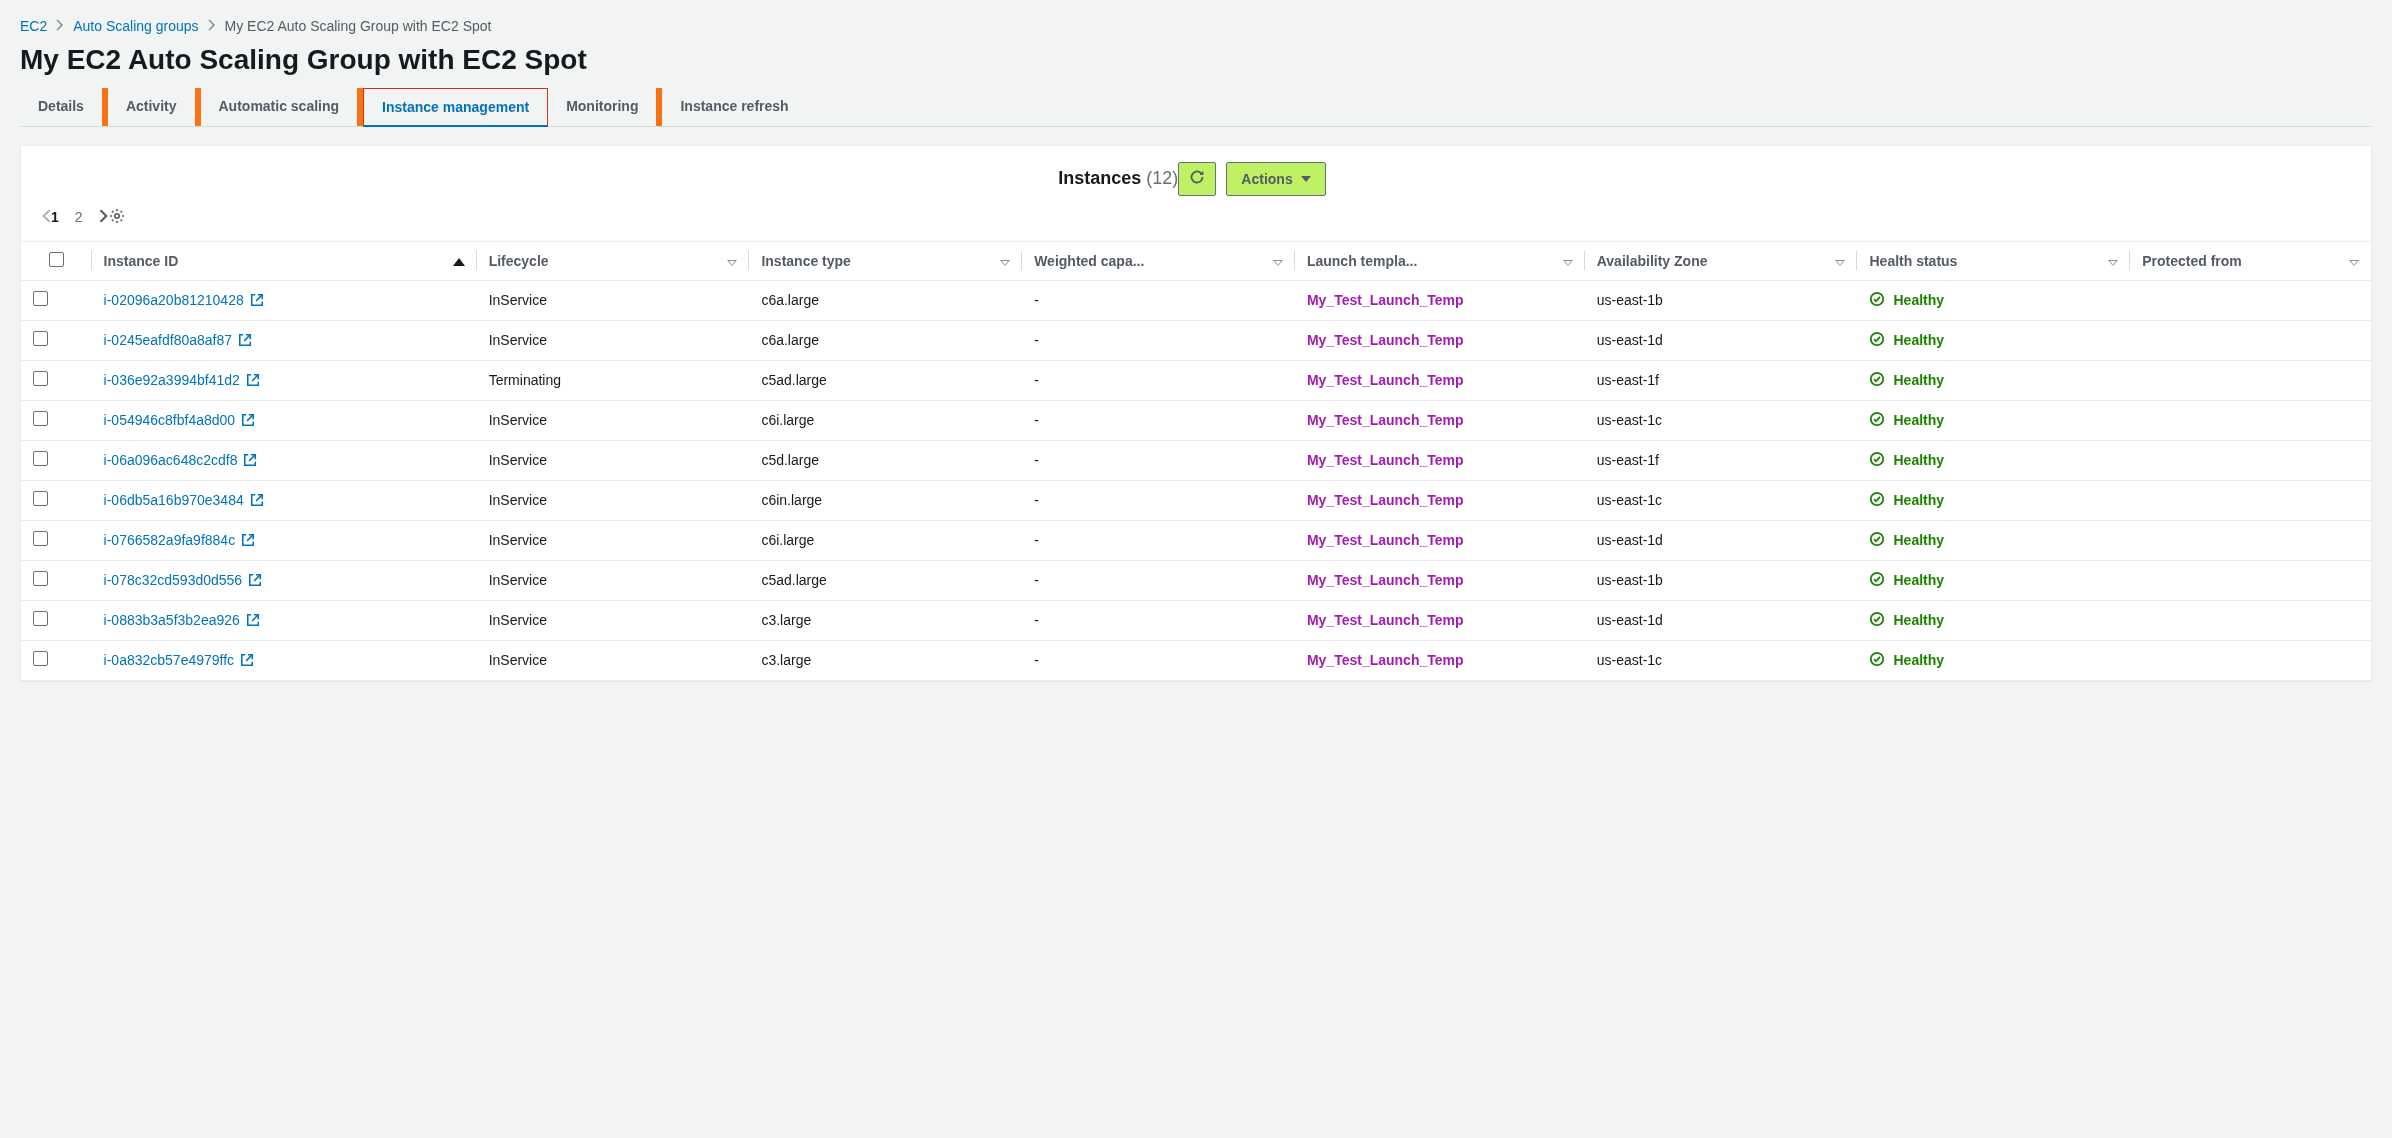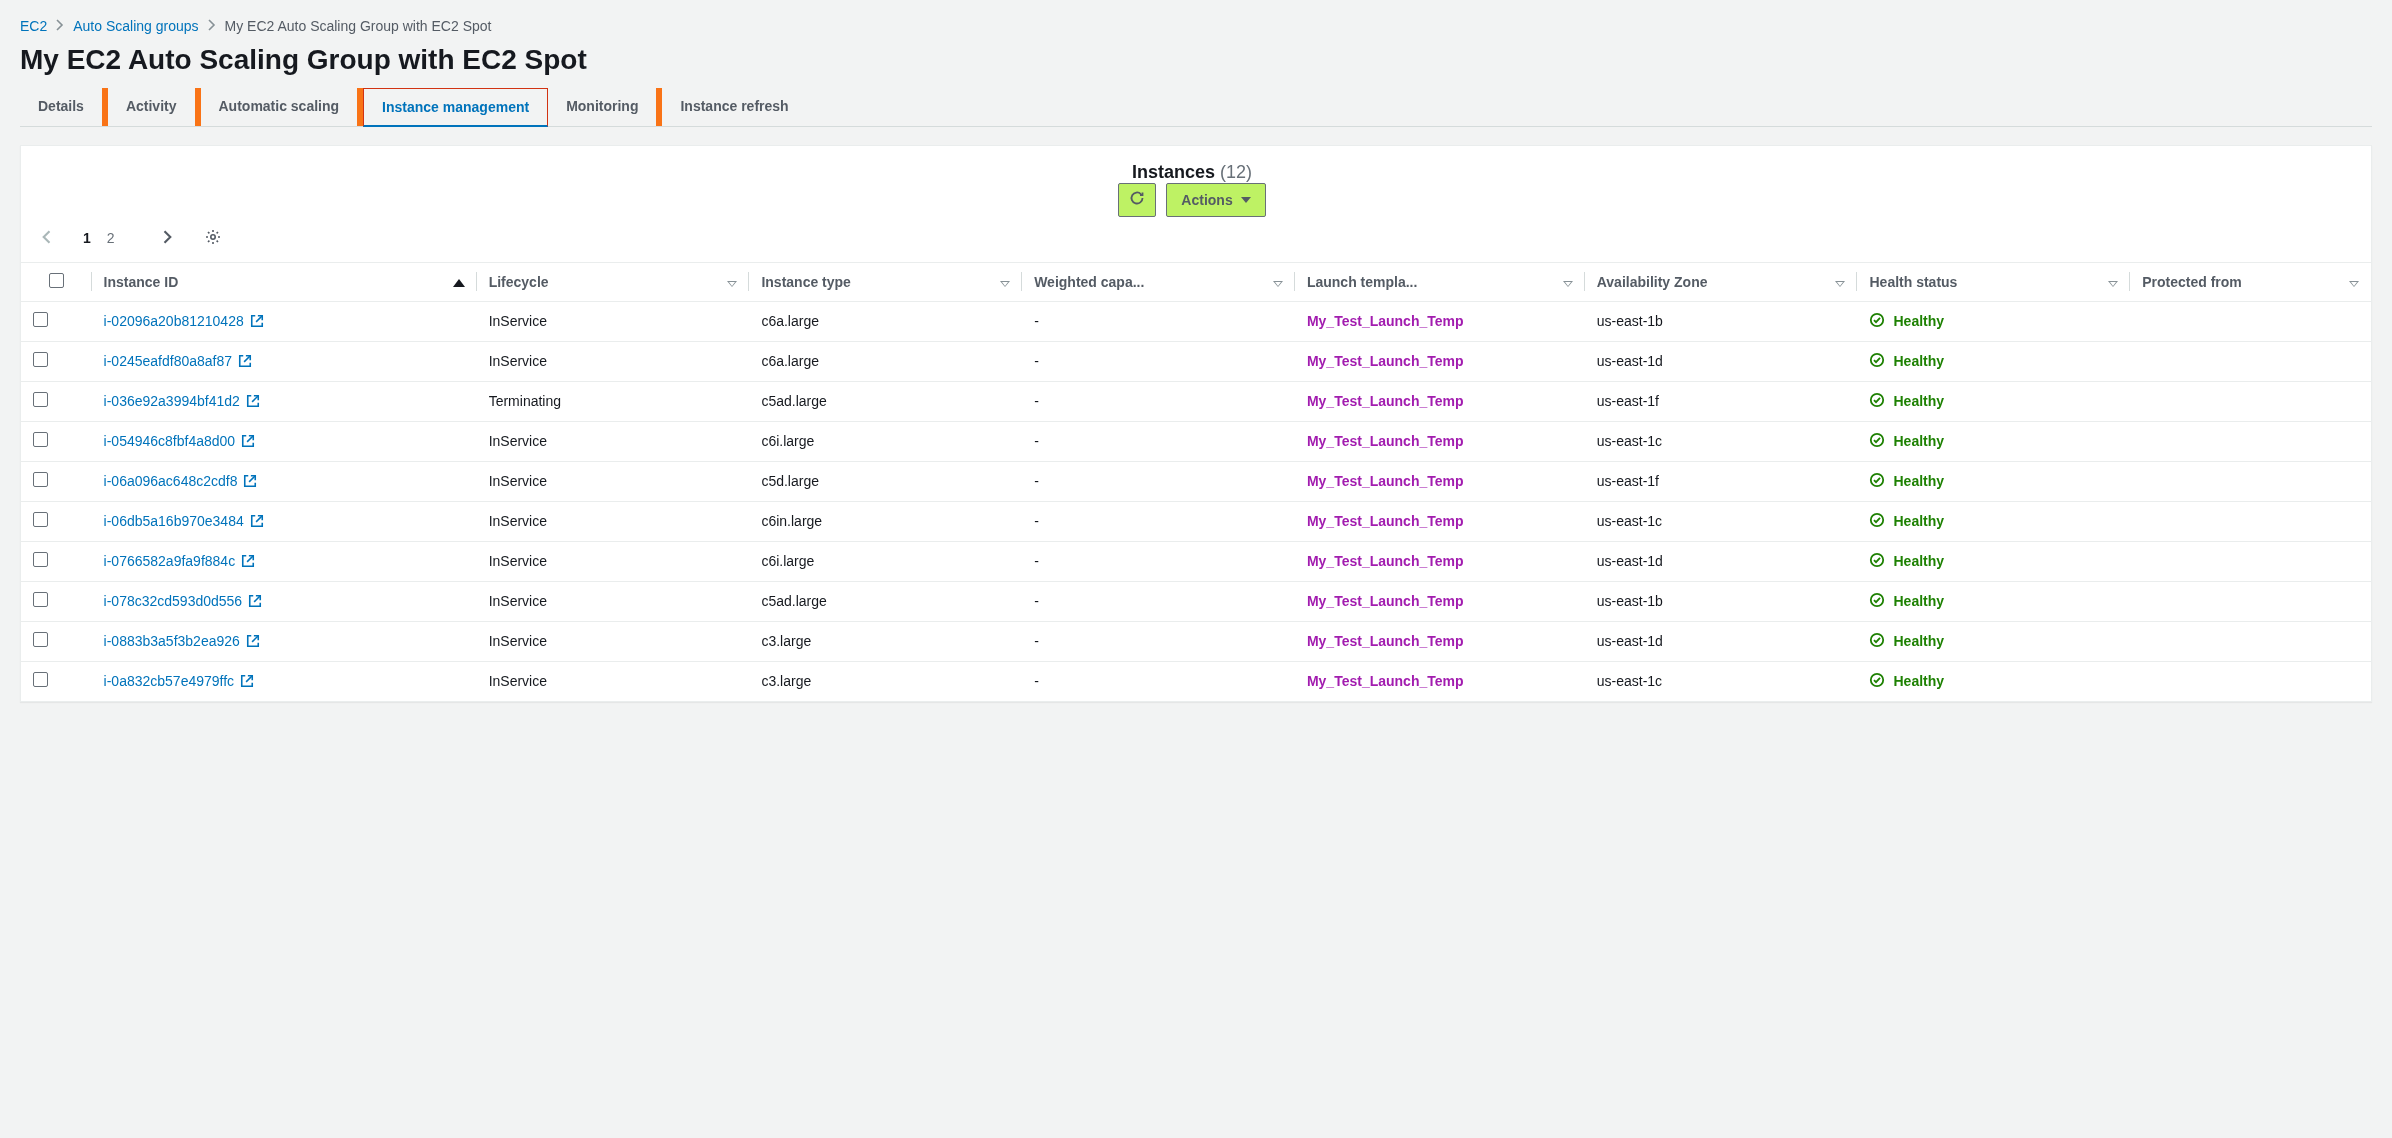--- a/index.html
+++ b/index.html
@@ -59,21 +59,20 @@
     background: #fff;
     border: 1px solid #eaeded;
     box-shadow: 0 1px 1px rgba(0,0,0,0.05);
     padding: 16px 0 0 0;
   }
   .panel-header {
     display: flex;
     justify-content: center;
     align-items: center;
     padding: 0 28px 12px 20px;
-    flex-direction: column;
   }
   .panel-title {
     font-size: 18px;
     font-weight: 700;
   }
   .panel-title .count { color: #687078; font-weight: 400; }
   .panel-actions { display: flex; gap: 10px; }
   .btn {
     background: #bef264;
     border: 1px solid #687078;
@@ -120,21 +119,21 @@
     padding: 7px 10px 7px 34px;
     font-size: 14px;
     font-style: italic;
     color: #687078;
   }
   .filter-input::placeholder { color: #687078; font-style: italic; }
 
   .pagination {
     display: flex;
     align-items: center;
-    gap: 32px;
+    gap: 0;
     color: #545b64;
   }
   .pagination .page {
     font-size: 14px;
     cursor: pointer;
     color: #687078;
   }
   .pagination .page.current { color: #16191f; font-weight: 700; }
   .pagination .nav-arrow { cursor: pointer; color: #aab7b8; }
   .pagination .gear { cursor: pointer; color: #545b64; }

